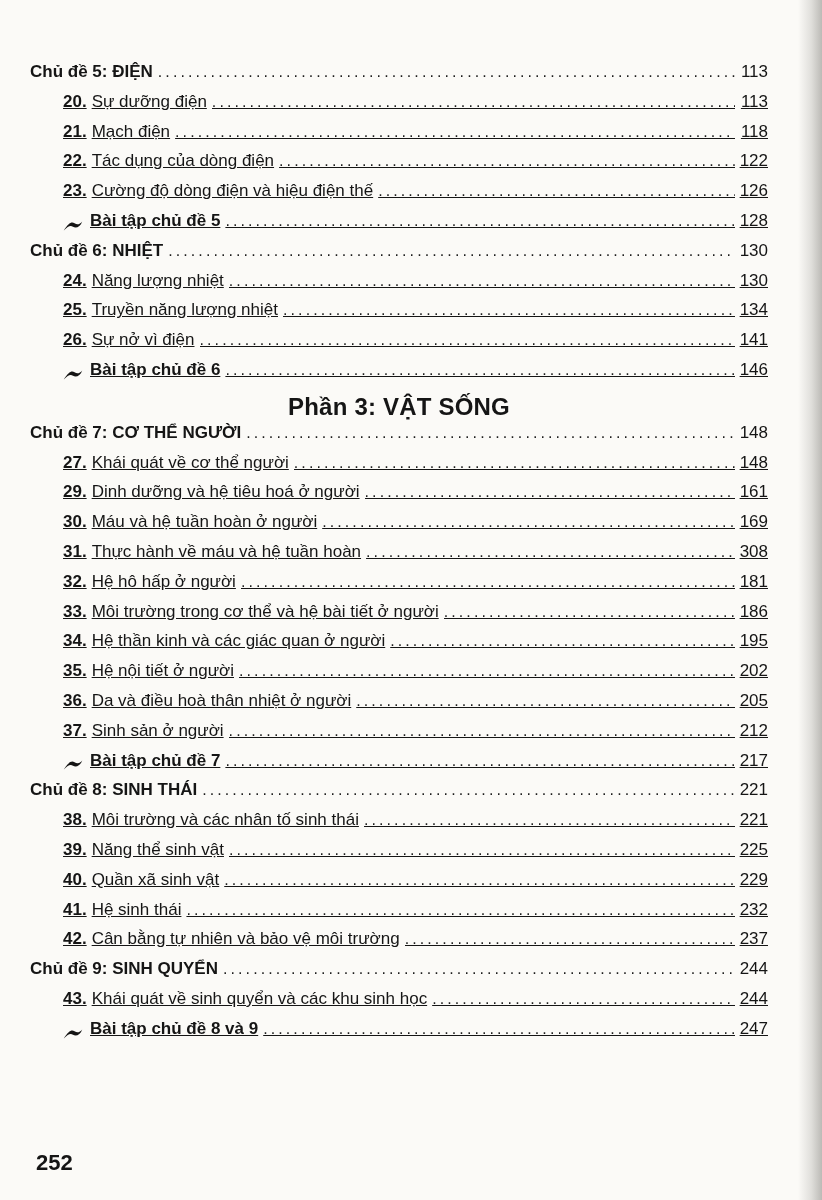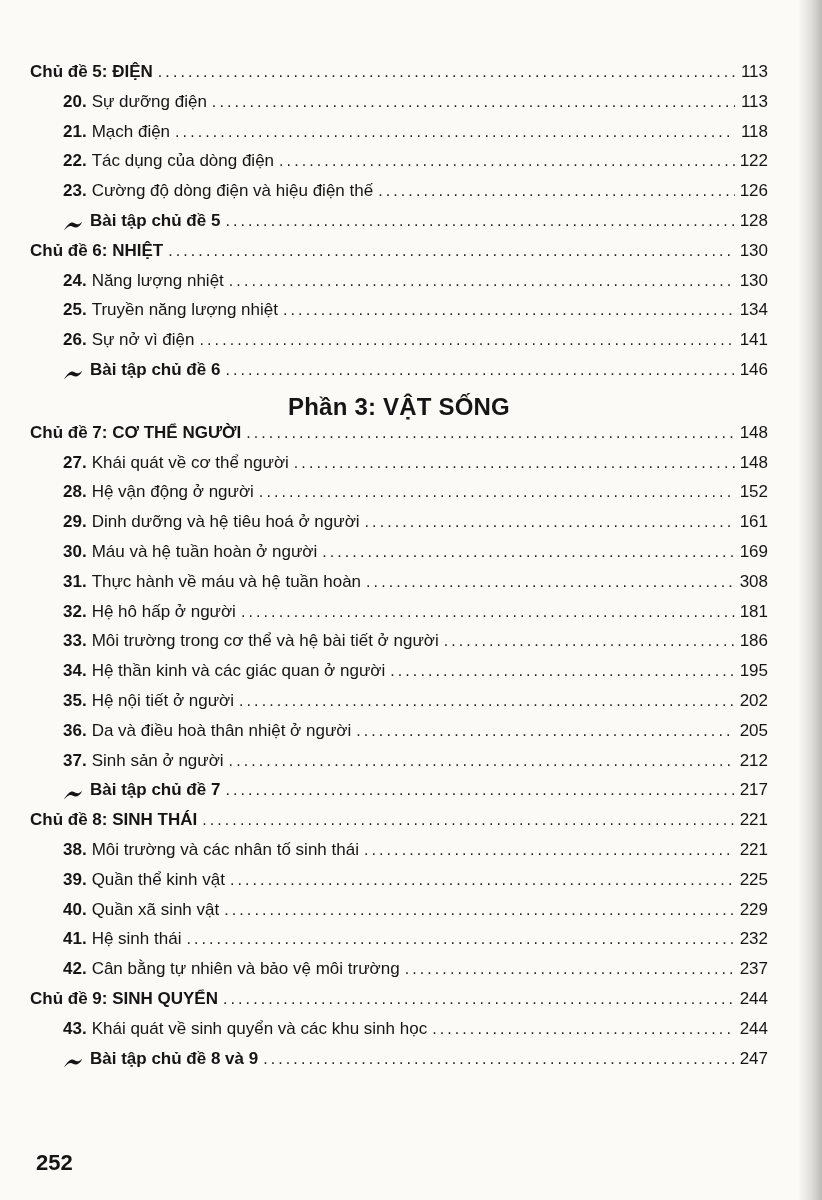--- a/index.html
+++ b/index.html
@@ -17,21 +17,21 @@
     box-sizing: border-box;
   }
   .row {
     display: flex;
     align-items: baseline;
     height: 29.8px;
     font-size: 17px;
   }
   .row .label { white-space: nowrap; }
   .chapter .label { font-weight: 700; }
-  .lesson, .exercise { padding-left: 33px; }
+  .lesson, .exercise { padding-left: 33px; text-decoration: underline; }
   .exercise .label { font-weight: 700; }
   .num { font-weight: 700; white-space: pre; margin-right: 5px; }
   .pen { margin-right: 7px; align-self: center; line-height: 0; }
   .leader {
     flex: 1;
     overflow: hidden;
     white-space: nowrap;
     letter-spacing: 3.1px;
     margin: 0 3px 0 5px;
     font-size: 16px;
@@ -152,26 +152,20 @@
         <span class="leader"></span>
         <span class="pagenum">148</span>
       </div>
       <div class="row lesson">
         <span class="num">27.</span>
         <span class="label">Khái quát về cơ thể người</span>
         <span class="leader"></span>
         <span class="pagenum">148</span>
       </div>
       <div class="row lesson">
-        <span class="num">28.</span>
-        <span class="label">Hệ vận động ở người</span>
-        <span class="leader"></span>
-        <span class="pagenum">152</span>
-      </div>
-      <div class="row lesson">
         <span class="num">29.</span>
         <span class="label">Dinh dưỡng và hệ tiêu hoá ở người</span>
         <span class="leader"></span>
         <span class="pagenum">161</span>
       </div>
       <div class="row lesson">
         <span class="num">30.</span>
         <span class="label">Máu và hệ tuần hoàn ở người</span>
         <span class="leader"></span>
         <span class="pagenum">169</span>
@@ -232,21 +226,21 @@
         <span class="pagenum">221</span>
       </div>
       <div class="row lesson">
         <span class="num">38.</span>
         <span class="label">Môi trường và các nhân tố sinh thái</span>
         <span class="leader"></span>
         <span class="pagenum">221</span>
       </div>
       <div class="row lesson">
         <span class="num">39.</span>
-        <span class="label">Quần thể kinh vật</span>
+        <span class="label">Năng thể sinh vật</span>
         <span class="leader"></span>
         <span class="pagenum">225</span>
       </div>
       <div class="row lesson">
         <span class="num">40.</span>
         <span class="label">Quần xã sinh vật</span>
         <span class="leader"></span>
         <span class="pagenum">229</span>
       </div>
       <div class="row lesson">

